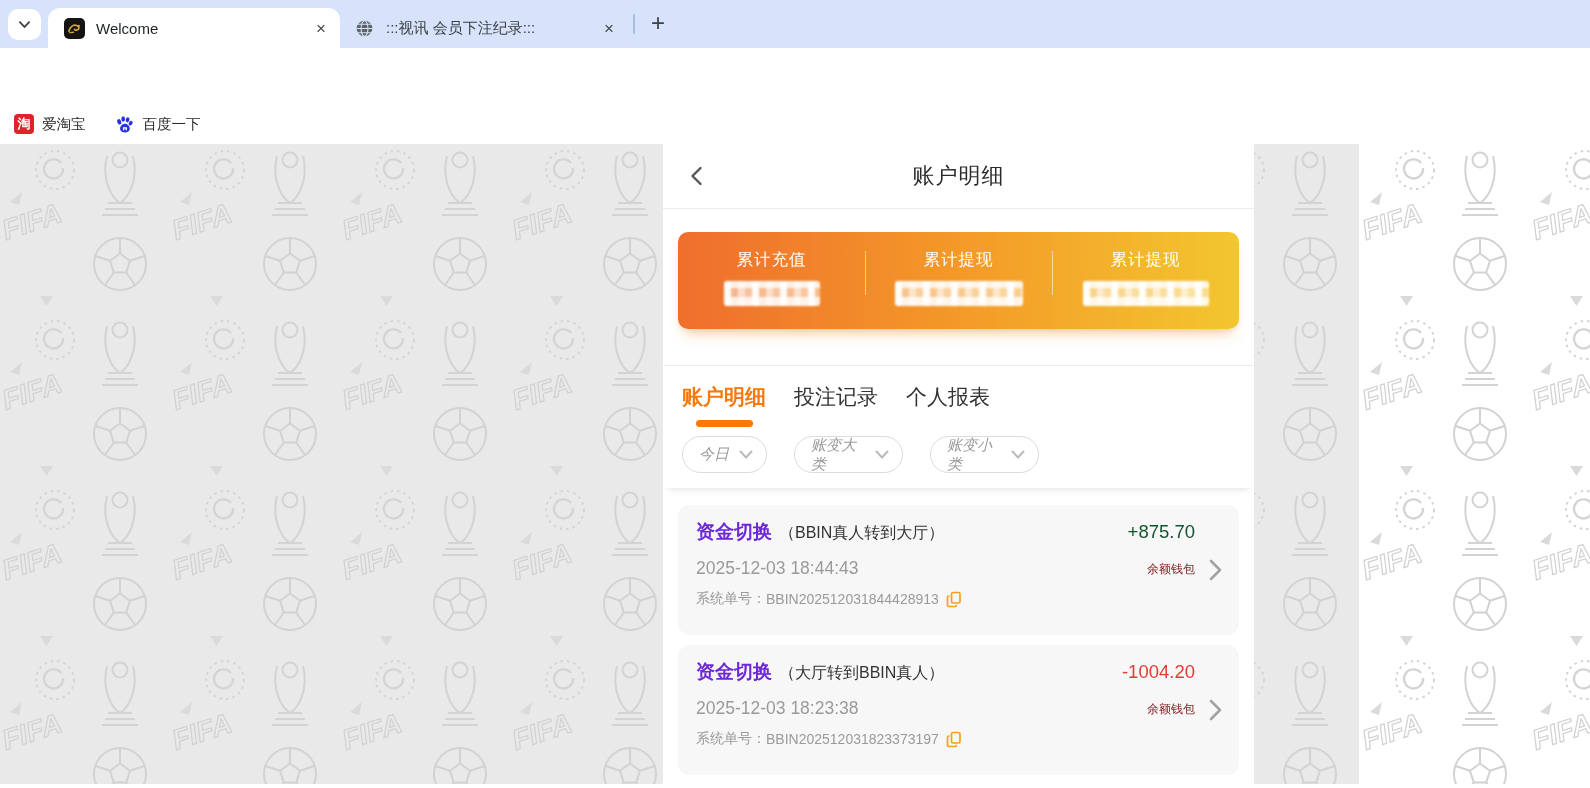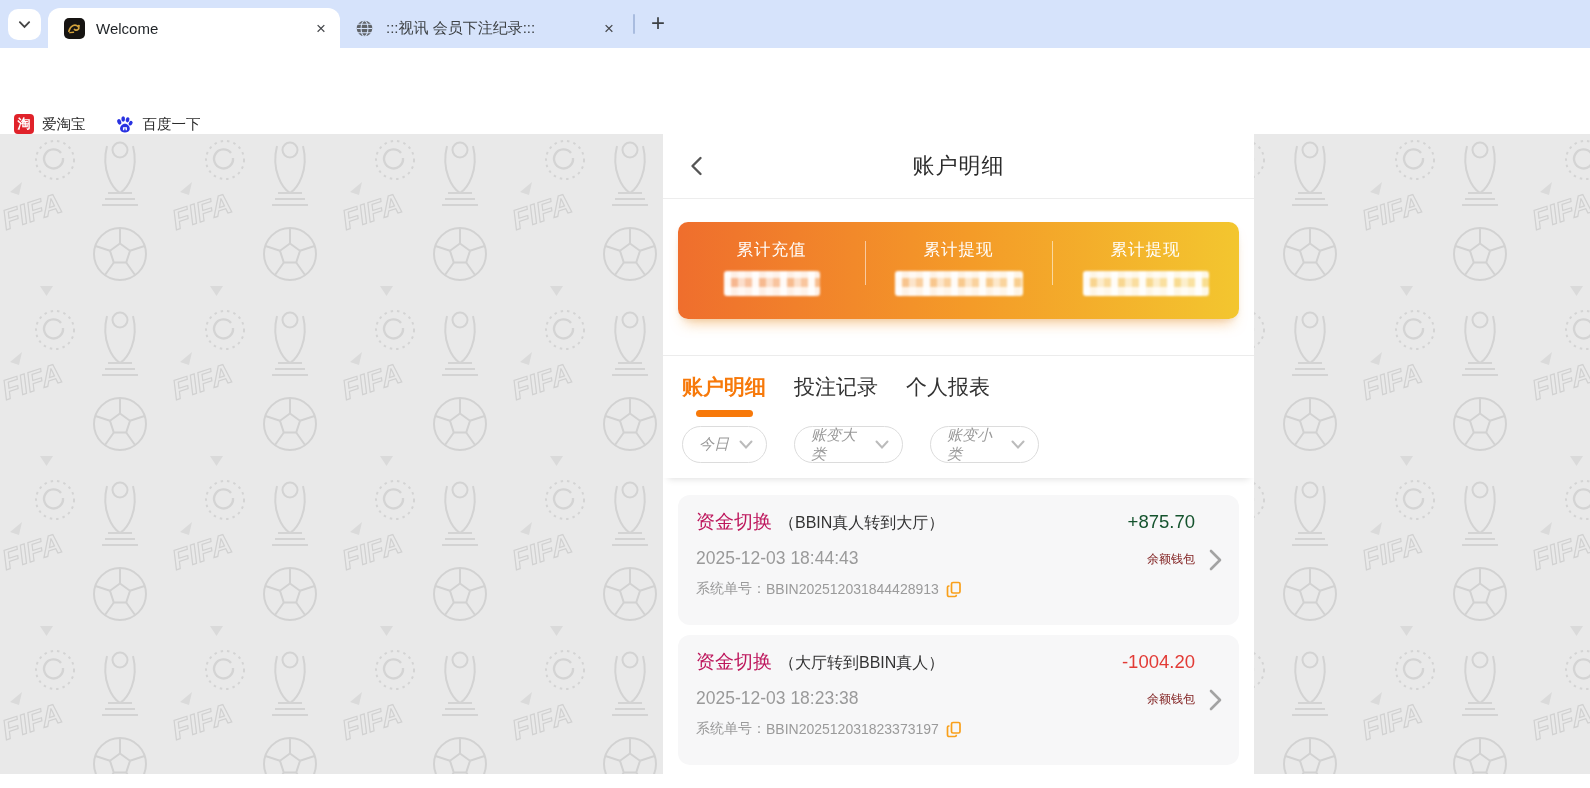--- a/index.html
+++ b/index.html
@@ -29,21 +29,21 @@
   .omni-url { font-size:16.5px; color:#27292d; letter-spacing:.2px; }
 
   .bookmarks { position:absolute; left:0; top:100px; width:1590px; height:48px; background:#fff; display:flex; align-items:center; }
   .bm { display:flex; align-items:center; margin-left:14px; }
   .bm + .bm { margin-left:28px; }
   .bm-label { font-size:14.5px; color:#2b2b2b; margin-left:8px; }
   .bm-ico-tb { width:20px; height:20px; border-radius:4px; background:#e0222a; color:#fff; font-size:13px; font-weight:bold;
                display:flex; align-items:center; justify-content:center; }
 
   
-  .content { position:absolute; left:0; top:134px; width:1590px; height:640px; background:#e9e9e9; }
+  .content { position:absolute; left:0; top:144px; width:1359px; height:640px; background:#e9e9e9; }
   .pattern { position:absolute; inset:0; }
   .panel { position:absolute; left:663px; top:0; width:591px; height:640px; background:#fff; overflow:hidden; }
 
   .p-header { position:relative; height:65px; border-bottom:1px solid #ededed; display:flex; align-items:center; justify-content:center; }
   .p-back { position:absolute; left:24px; top:50%; transform:translateY(-50%); display:flex; }
   .p-title { font-size:22px; color:#2b2b2b; font-weight:500; letter-spacing:1px; }
 
   .stats-wrap { padding:23px 15px 16px 15px; }
   .stats-card { height:97px; border-radius:10px; display:flex;
     background:linear-gradient(90deg,#ef6e2d 0%,#f49b28 52%,#f3c62f 100%);
@@ -69,21 +69,21 @@
              box-shadow:0 6px 7px -5px rgba(0,0,0,.13);font-style:italic; }
   .pill { height:37px; border:1px solid #dcdcdc; border-radius:19px; background:#fff;
           display:flex; align-items:center; justify-content:space-between; padding:0 13px 0 16px; }
   .pill-label { font-size:15px; color:#999; }
   .pw1 { width:85px; } .pw2 { width:109px; } .pw3 { width:109px; }
   .pill .chev { margin-left:10px; display:flex; }
 
   .rec-list { padding:17px 15px 0 15px; }
   .rec { position:relative; height:130px; border-radius:12px; background:#f7f7f8; margin-bottom:10px; padding:14px 44px 0 18px; }
   .rec-title { display:flex; align-items:baseline; }
-  .rec-type { font-size:19px; font-weight:normal; color:#be185d; }
+  .rec-type { font-size:19px; font-weight:bold; color:#6d28d9; }
   .rec-sub { font-size:16px; color:#333; margin-left:7px; }
   .rec-date { margin-top:13px; font-size:17.5px; color:#9a9a9a; }
   .rec-order { margin-top:11px; font-size:14px; color:#9a9a9a; display:flex; align-items:center; }
   .rec-order .copy { margin-left:7px; display:flex; }
   .rec-right { position:absolute; right:44px; top:16px; display:flex; flex-direction:column; align-items:flex-end; gap:18px; }
   .rec-amount { font-size:18.5px; font-weight:500; }
   .rec-amount.pos { color:#14532d; }
   .rec-amount.neg { color:#e23b36; }
   .rec-wallet { font-size:12px; color:#7f1d1d; }
   .rec-chev { position:absolute; right:16px; top:50%; transform:translateY(-50%); display:flex; }

